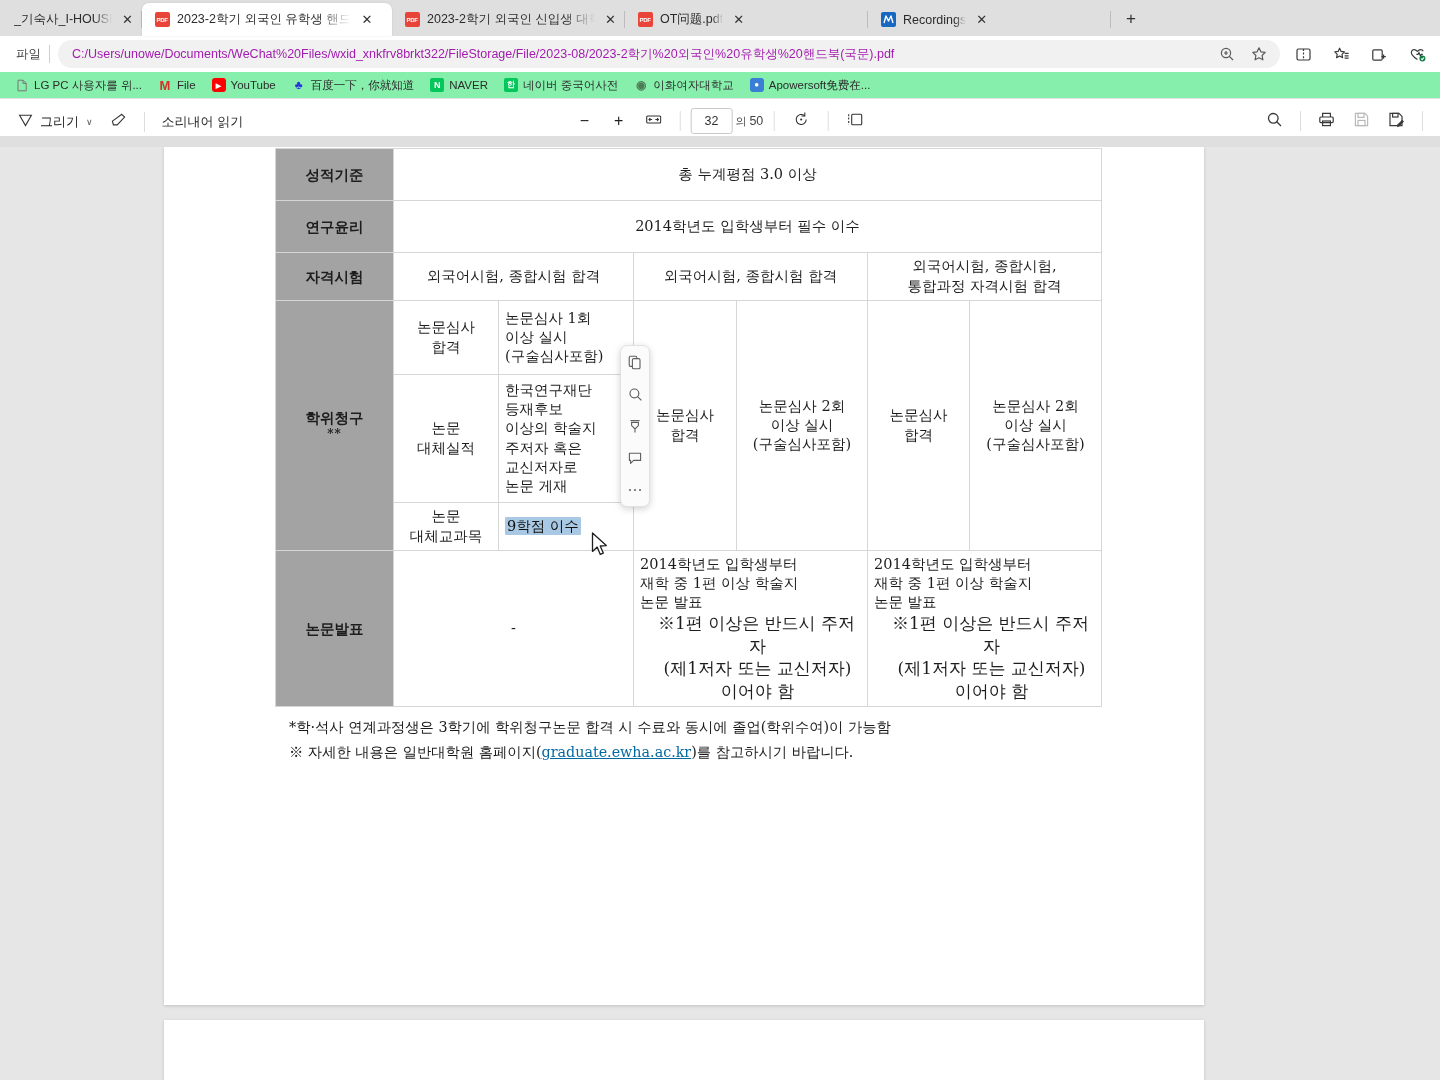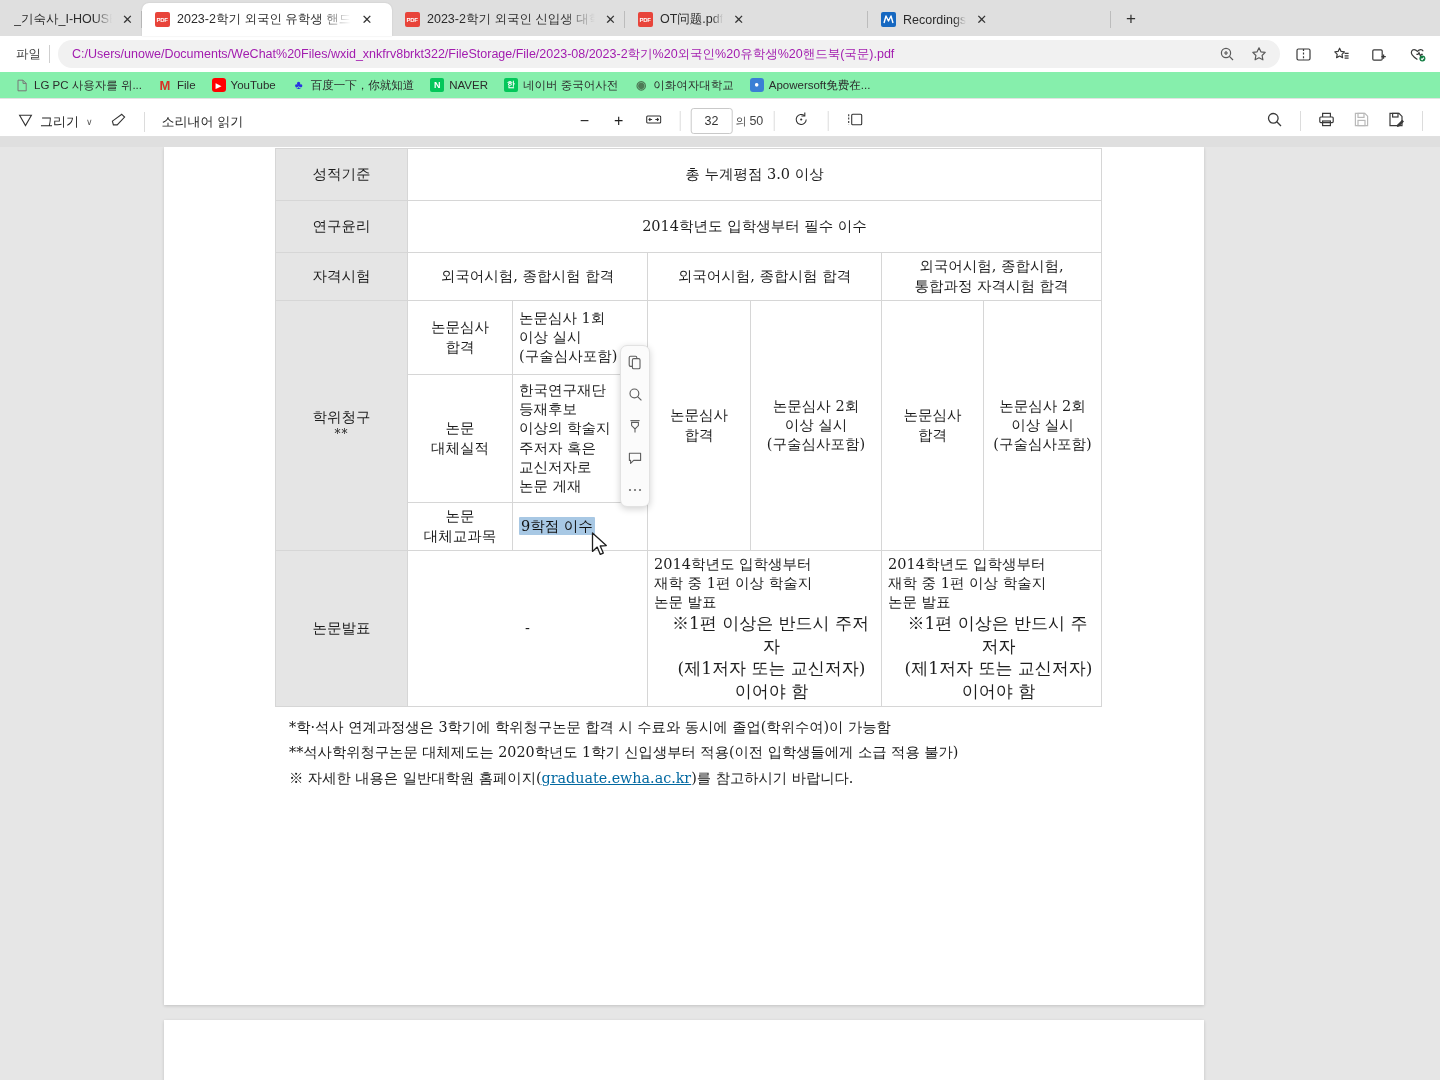--- a/index.html
+++ b/index.html
@@ -142,21 +142,21 @@
     position: absolute; left: 111px; top: 1px; width: 827px;
     border-collapse: collapse;
     font-family: "DejaVu Serif", "Liberation Serif", serif;
     font-size: 14.5px; color: #1d1d1d;
   }
   .doctable td {
     border: 1px solid #d6d6d6;
     padding: 4px 6px; text-align: center; vertical-align: middle;
     line-height: 1.32;
   }
-  .doctable td.rowhead { background: #e5e5e5; width: 132px; }
+  .doctable td.rowhead { background: #a3a3a3; width: 118px; font-weight: bold; }
   .doctable td.leftal { text-align: left; }
   .small-note { font-size: 17px; }
   .starstar { font-size: 12px; letter-spacing: 1px; }
 
   .footnotes {
     position: absolute; left: 125px; top: 568px; width: 840px;
     font-family: "DejaVu Serif", "Liberation Serif", serif;
     font-size: 14.3px; color: #1a1a1a; line-height: 1.78;
   }
   .footnotes a { color: #0369a1; text-decoration: underline; }
@@ -514,21 +514,20 @@
             <div class="small-note" style="white-space:pre-line;padding-left:14px;text-indent:-2px;text-align:center;">※1편 이상은 반드시 주저자
 (제1저자 또는 교신저자)
 이어야 함</div>
           </td>
         </tr>
       </tbody>
         </table>
 
       <div class="footnotes">
         <div>*학·석사 연계과정생은 3학기에 학위청구논문 합격 시 수료와 동시에 졸업(학위수여)이 가능함</div>
-        <div>**석사학위청구논문 대체제도는 2020학년도 1학기 신입생부터 적용(이전 입학생들에게 소급 적용 불가)</div>
         <div>
           <span>※ 자세한 내용은 일반대학원 홈페이지(</span><a href="#">graduate.ewha.ac.kr</a><span>)를 참고하시기 바랍니다.</span>
         </div>
       </div>
 
     </div>
 
     <div class="pdfpage2"></div>
 
     <div class="ctxmenu">

